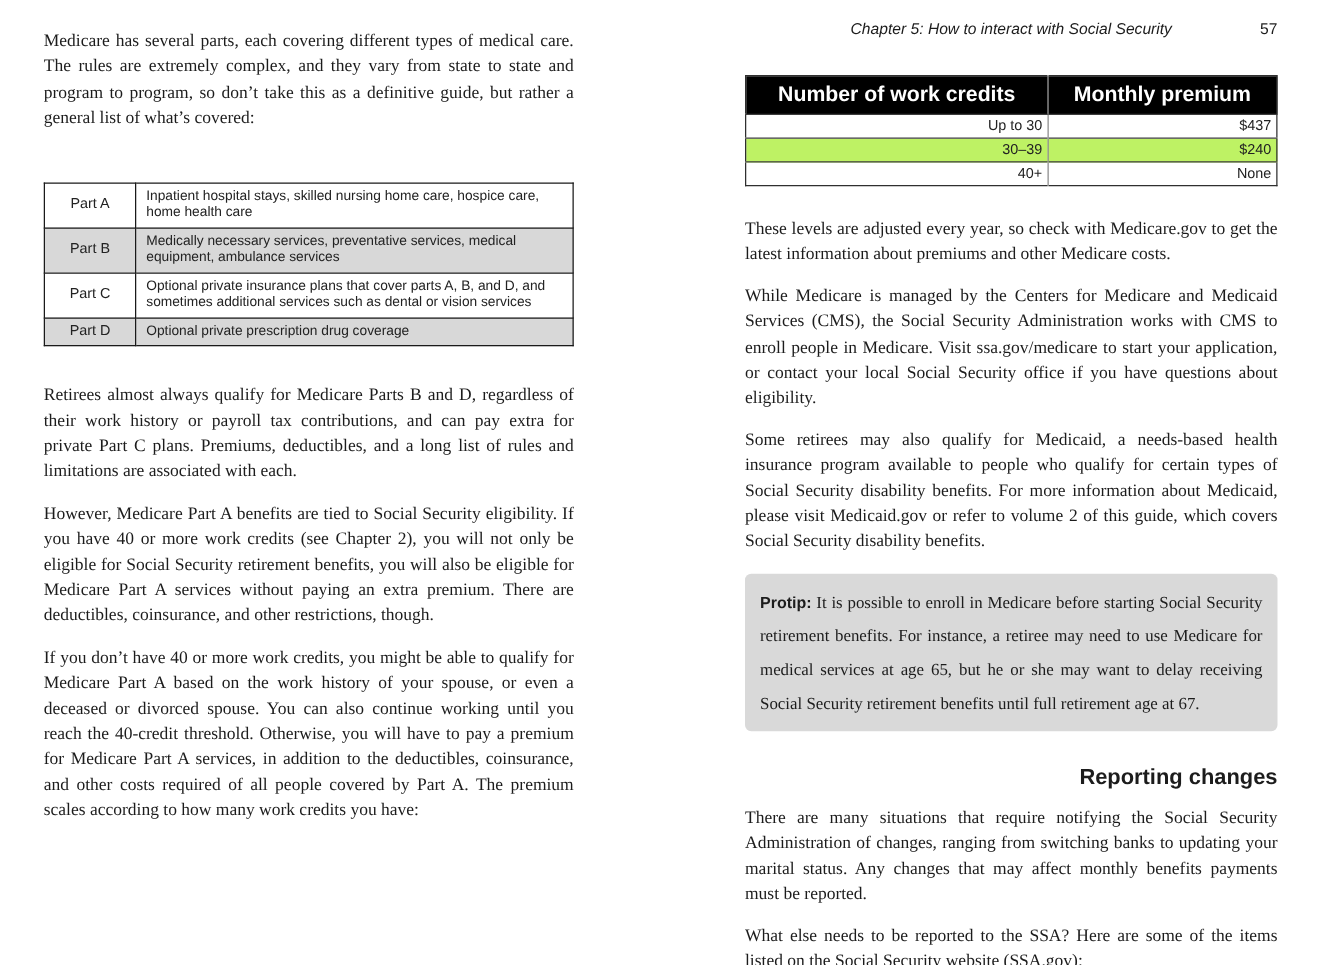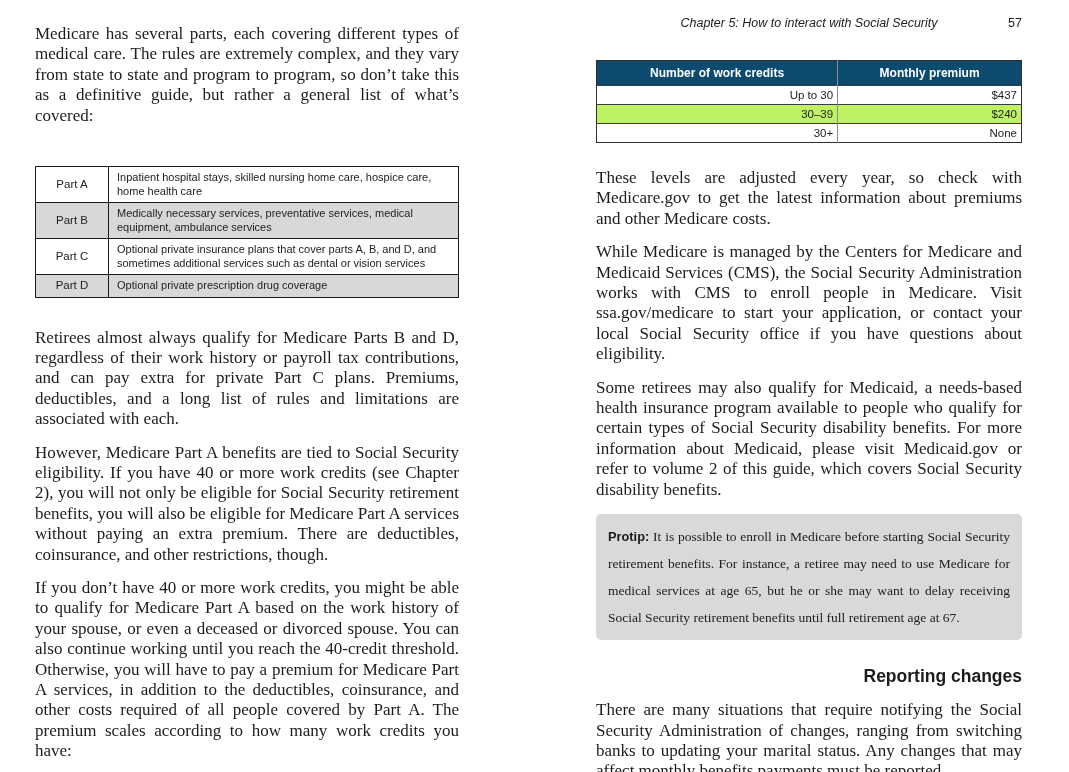--- a/index.html
+++ b/index.html
@@ -29,21 +29,21 @@
   .head-title {
     display: block;
     text-align: center;
     font-style: italic;
   }
   .page-num { position: absolute; top: 0; font-style: normal; }
   .num-left  { left: 0; }
   .num-right { right: 0; }
 
   p.body {
-    font-size: 17px;
+    font-size: 14px;
     line-height: 20.4px;
     text-align: justify;
     margin: 0 0 13px 0;
   }
   .page-left p.body:first-of-type { margin-top: 8px; }
 
   
   table.parts-table {
     width: 100%;
     border-collapse: collapse;
@@ -70,26 +70,26 @@
   table.credits-table {
     width: 100%;
     border-collapse: collapse;
     margin: 28px 0 25px 0;
     font-family: "Liberation Sans", sans-serif;
     font-size: 11.5px;
     color: #222;
     border: 1px solid #2f2f2f;
   }
   table.credits-table th {
-    background: #0c4a6e;
+    background: #000000;
     color: #ffffff;
     font-weight: bold;
     padding: 5px 4px;
     text-align: center;
-    font-size: 12px;
+    font-size: 17px;
   }
   table.credits-table td {
     text-align: right;
     padding: 3px 4px;
     border-top: 1px solid #3c3c3c;
   }
   table.credits-table th:first-child,
   table.credits-table td:first-child { border-right: 1px solid #8a8a8a; }
   table.credits-table tr.shaded { background: #bef264; }
 
@@ -167,21 +167,21 @@
     <tbody>
       <tr>
         <td>Up to 30</td>
         <td>$437</td>
       </tr>
       <tr class="shaded">
         <td>30–39</td>
         <td>$240</td>
       </tr>
       <tr>
-        <td>30+</td>
+        <td>40+</td>
         <td>None</td>
       </tr>
     </tbody>
   </table>
 
   <p class="body">These levels are adjusted every year, so check with Medicare.gov to get the latest information about premiums and other Medicare costs.</p>
   <p class="body">While Medicare is managed by the Centers for Medicare and Medicaid Services (CMS), the Social Security Administration works with CMS to enroll people in Medicare. Visit ssa.gov/medicare to start your application, or contact your local Social Security office if you have questions about eligibility.</p>
   <p class="body">Some retirees may also qualify for Medicaid, a needs-based health insurance program available to people who qualify for certain types of Social Security disability benefits. For more information about Medicaid, please visit Medicaid.gov or refer to volume 2 of this guide, which covers Social Security disability benefits.</p>
 
   <div class="protip-box">

